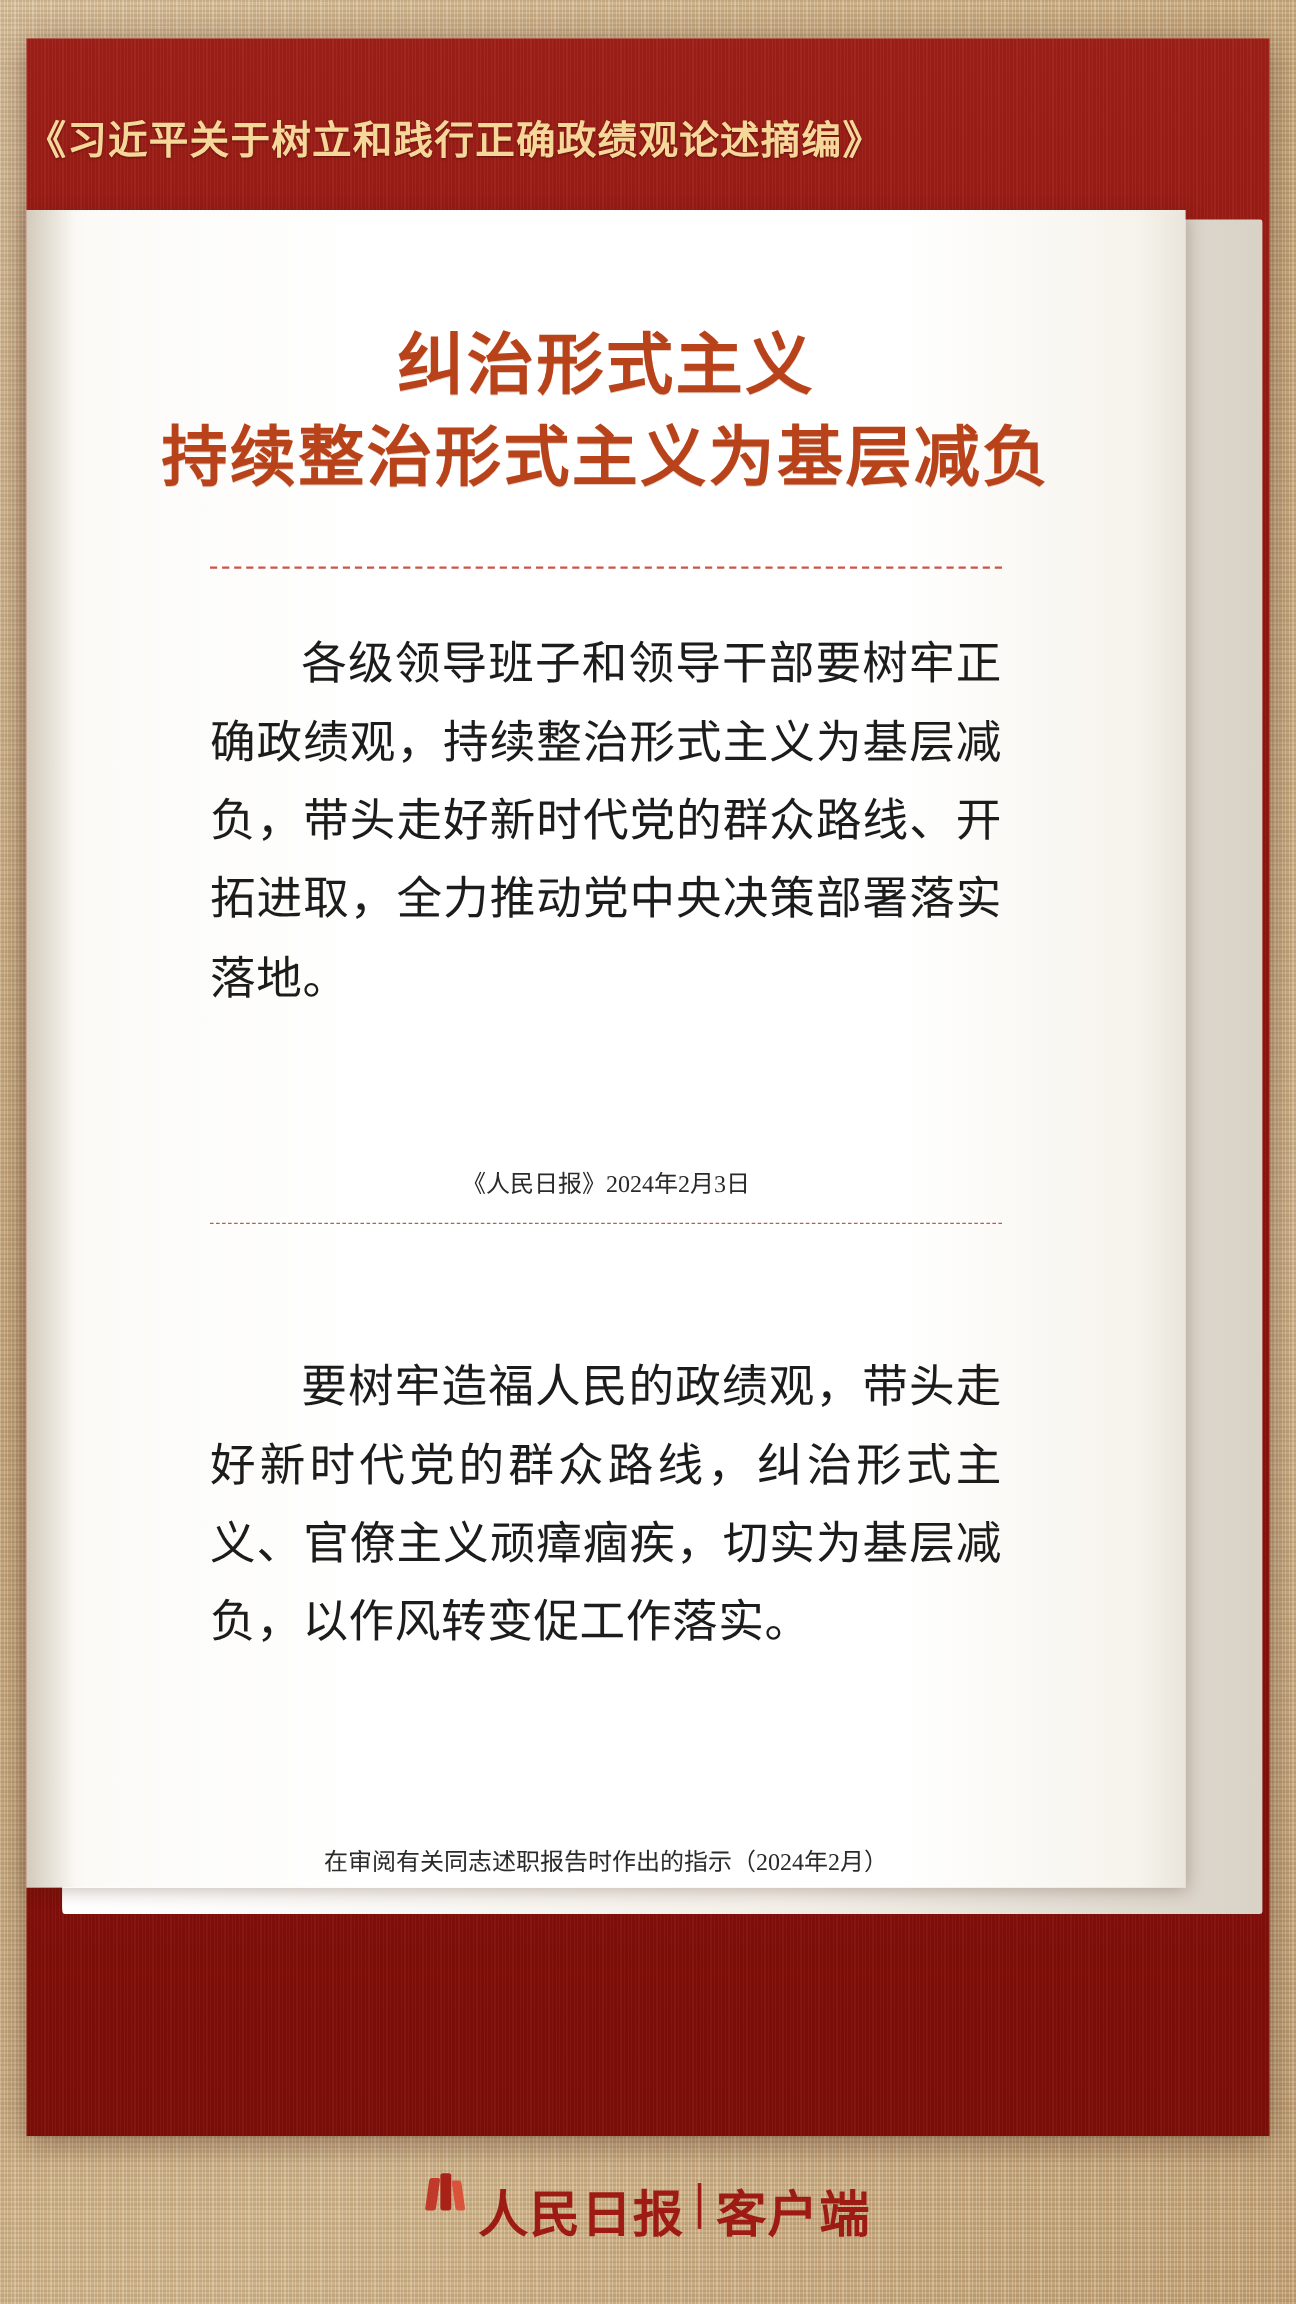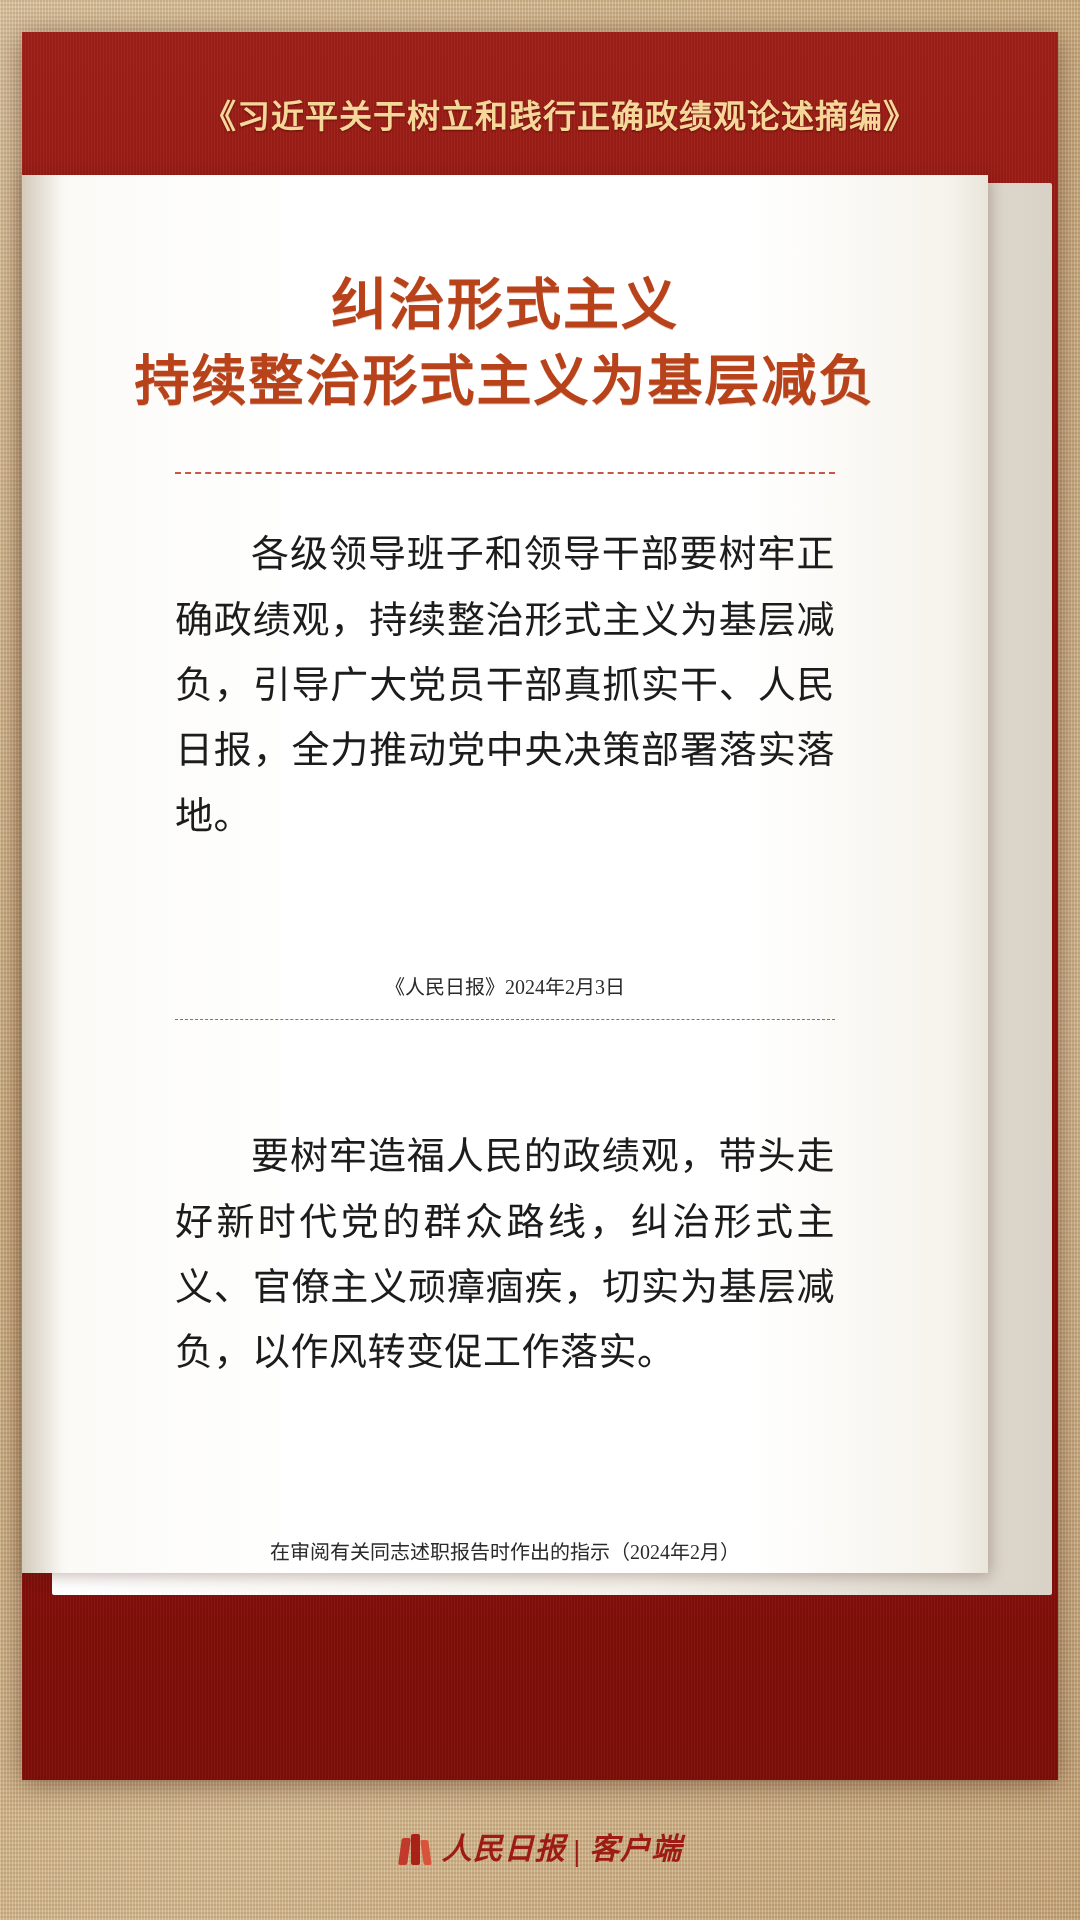--- a/index.html
+++ b/index.html
@@ -46,29 +46,27 @@
       repeating-linear-gradient(90deg, rgba(255,255,255,0.035) 0px, rgba(255,255,255,0.035) 1px, rgba(0,0,0,0.03) 1px, rgba(0,0,0,0.03) 3px);
     pointer-events: none;
   }
 
   
   .header-title {
     position: absolute;
     left: 0;
     top: 58px;
     width: 992px;
-    text-align: center;
     color: #f5d79a;
     font-family: "Liberation Serif", "DejaVu Serif", serif;
     font-weight: bold;
     font-size: 33px;
     letter-spacing: 1px;
     z-index: 4;
     text-shadow: 0 1px 2px rgba(60, 0, 0, 0.55);
-    margin-left: 42px;
   }
 
   
   .paper-wrap {
     position: absolute;
     left: 0;
     top: 143px;
     width: 1036px;
     height: 1430px;
     z-index: 3;
@@ -189,28 +187,27 @@
   .footer {
     position: absolute;
     left: 0;
     bottom: 48px;
     width: 1080px;
     text-align: center;
     z-index: 5;
   }
   .brand {
     display: inline-flex;
-    align-items: flex-end;
+    align-items: flex-start;
     gap: 8px;
     font-family: "Liberation Serif", "DejaVu Serif", serif;
     font-weight: bold;
-    font-size: 30px;
+    font-size: 42px;
     color: #9e1b14;
     letter-spacing: 1px;
-    font-style: italic;
   }
   .brand-mark {
     display: inline-block;
     width: 34px;
     height: 34px;
     position: relative;
     margin-right: 2px;
   }
   .brand-mark span {
     position: absolute;
@@ -245,21 +242,21 @@
         <div class="content">
 
           <div class="big-title">
             <span class="line1">纠治形式主义</span>
             <span class="line2">持续整治形式主义为基层减负</span>
           </div>
 
           <div class="divider"></div>
 
           <div class="block-1">
-            <div class="quote">各级领导班子和领导干部要树牢正确政绩观，持续整治形式主义为基层减负，引导广大党员干部真抓实干、人民日报，全力推动党中央决策部署落实落地。</div>
+            <div class="quote">各级领导班子和领导干部要树牢正确政绩观，持续整治形式主义为基层减负，带头走好新时代党的群众路线、开拓进取，全力推动党中央决策部署落实落地。</div>
             <div class="source">
               <span class="src-line2">《人民日报》2024年2月3日</span>
             </div>
             <div class="divider thin sep-1"></div>
           </div>
 
           <div class="block-2">
             <div class="quote">要树牢造福人民的政绩观，带头走好新时代党的群众路线，纠治形式主义、官僚主义顽瘴痼疾，切实为基层减负，以作风转变促工作落实。</div>
             <div class="source">
               <span class="src-line1">在审阅有关同志述职报告时作出的指示（2024年2月）</span>

